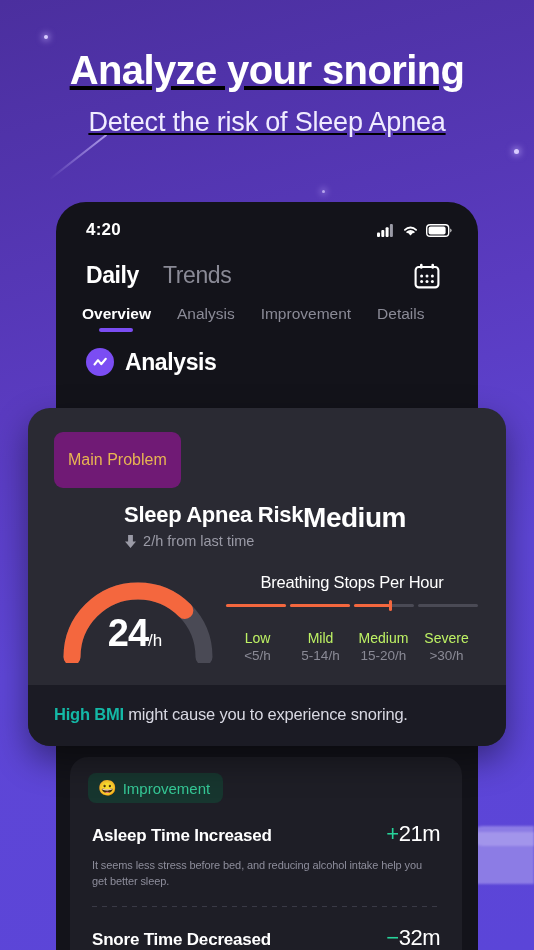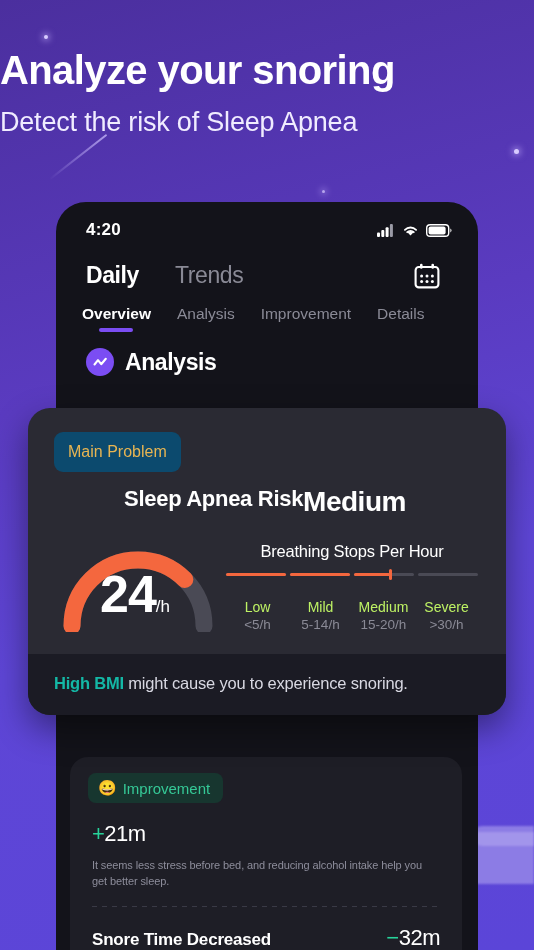--- a/index.html
+++ b/index.html
@@ -27,21 +27,21 @@
   }
   .cloud {
     position:absolute;
     background:rgba(180,170,240,.55);
     filter:blur(1px);
   }
   .cloud.c1 { right:0; top:832px; width:120px; height:52px; border-radius:40px 0 0 40px; }
   .cloud.c2 { right:0; top:826px; width:62px; height:20px; border-radius:20px 0 0 20px; }
 
   
-  .hero { position:absolute; top:48px; left:0; width:534px; text-align:left; z-index:4; }
+  .hero { position:absolute; top:48px; left:0; width:534px; text-align:center; z-index:4;text-decoration:underline; }
   .hero h1 {
     font-size:40px; font-weight:bold; color:#FFFFFF;
     letter-spacing:-0.6px; line-height:1.12;
   }
   .hero h2 {
     margin-top:14px;
     font-size:27px; font-weight:normal; color:#F0ECFF;
     letter-spacing:-0.2px;
   }
 
@@ -56,21 +56,21 @@
   }
 
   .statusbar {
     height:46px; display:flex; align-items:center;
     justify-content:space-between; padding:10px 26px 0 30px;
   }
   .clock { color:#FFFFFF; font-size:17px; font-weight:bold; letter-spacing:.2px; }
   .status-icons { display:flex; align-items:center; gap:7px; }
 
   .topnav {
-    display:flex; align-items:center; padding:14px 38px 0 30px; gap:36px;
+    display:flex; align-items:center; padding:14px 38px 0 30px; gap:24px;
   }
   .topnav .seg { font-size:23px; font-weight:bold; letter-spacing:-.4px; }
   .seg.active { color:#FFFFFF; }
   .seg.idle   { color:#8A8A96; font-weight:normal; }
   .topnav .spacer { flex:1; }
 
   .tabs {
     display:flex; padding:16px 22px 0 26px; gap:26px; align-items:flex-start;
   }
   .tab { font-size:15.5px; color:#8A8A96; position:relative; padding-bottom:9px; }
@@ -97,41 +97,41 @@
   .card-main {
     position:absolute; left:28px; top:408px; width:478px;
     background:#2A2A33;
     border-radius:22px;
     z-index:5;
     box-shadow:0 14px 34px rgba(0,0,0,.42);
     overflow:hidden;
   }
   .badge-gold {
     display:inline-block; margin:24px 0 0 26px;
-    background:#0c4a6e; color:#E8B552;
-    font-size:16px; padding:11px 14px; border-radius:9px;
+    background:#701a75; color:#E8B552;
+    font-size:16px; padding:19px 14px; border-radius:9px;
   }
   .risk-row {
     display:flex; align-items:flex-start; justify-content:center;
     padding:14px 30px 0 26px;
   }
   .risk-title { font-size:22px; font-weight:bold; color:#FFFFFF; letter-spacing:-.3px; }
   .risk-sub {
     margin-top:5px; display:flex; align-items:center; gap:6px;
     font-size:14.5px; color:#9A9AA6;
   }
   .risk-level { font-size:28px; font-weight:bold; color:#FFFFFF; letter-spacing:-.5px; }
 
   .gauge-row { display:flex; align-items:flex-start; padding:18px 28px 0 26px; gap:4px; }
   .gauge { position:relative; width:168px; height:96px; flex:none; }
   .gauge-val {
     position:absolute; left:0; right:6px; bottom:8px;
     text-align:center; color:#FFFFFF;
   }
-  .gauge-val .num { font-size:52px; font-weight:bold; letter-spacing:-1px; }
+  .gauge-val .num { font-size:38px; font-weight:bold; letter-spacing:-1px; }
   .gauge-val .unit { font-size:17px; font-weight:normal; }
 
   .scale { flex:1; padding-top:6px; }
   .scale-title { font-size:16.5px; color:#FFFFFF; text-align:center; letter-spacing:-.2px; }
   .scale-bar { display:flex; gap:4px; margin-top:12px; position:relative; }
   .seg-track { flex:1; height:3px; border-radius:2px; background:#4A4A55; position:relative; }
   .seg-track .fill {
     position:absolute; left:0; top:0; height:3px; border-radius:2px; background:#F4673E;
   }
   .seg-track .marker {
@@ -253,40 +253,47 @@
     <span class="title">Analysis</span>
   </div>
 
   <div class="card-improve" style="position:absolute;left:14px;top:555px;width:392px;">
     <div class="badge-green">
       <span>😀</span>
       <span>Improvement</span>
     </div>
 
     <div class="imp-row">
+      <span class="imp-label">Asleep Time Increased</span>
       <span class="imp-delta"><span class="sign">+</span><span>21m</span></span>
     </div>
     <div class="imp-body">It seems less stress before bed, and reducing alcohol intake help you get better sleep.</div>
     <div class="dash-div"></div>
 
     <div class="imp-row" style="padding-bottom:16px;">
       <span class="imp-label">Snore Time Decreased</span>
       <span class="imp-delta"><span class="sign">−</span><span>32m</span></span>
     </div>
   </div>
 
 </div>
 
 <div class="card-main">
 
   <div class="badge-gold">Main Problem</div>
 
   <div class="risk-row">
     <div>
       <div class="risk-title">Sleep Apnea Risk</div>
+      <div class="risk-sub">
+        <svg width="13" height="15" viewBox="0 0 13 15">
+          <path d="M6.5 14 L1 7.6 H4.1 V1 H8.9 V7.6 H12 Z" fill="#9A9AA6"></path>
+        </svg>
+        <span>2/h from last time</span>
+      </div>
     </div>
     <div class="risk-level">Medium</div>
   </div>
 
   <div class="gauge-row">
 
     <div class="gauge">
       <svg width="168" height="96" viewBox="0 0 168 96">
         <path d="M18 90 A66 66 0 0 1 150 90" stroke="#4A4A55" stroke-width="17" fill="none" stroke-linecap="round"></path>
         <path id="gauge-fill" d="M18 90 A66 66 0 0 1 150 90" stroke="#F4673E" stroke-width="17" fill="none" stroke-linecap="round" stroke-dasharray="207.37440490722656" stroke-dashoffset="51.84360122680664"></path>

